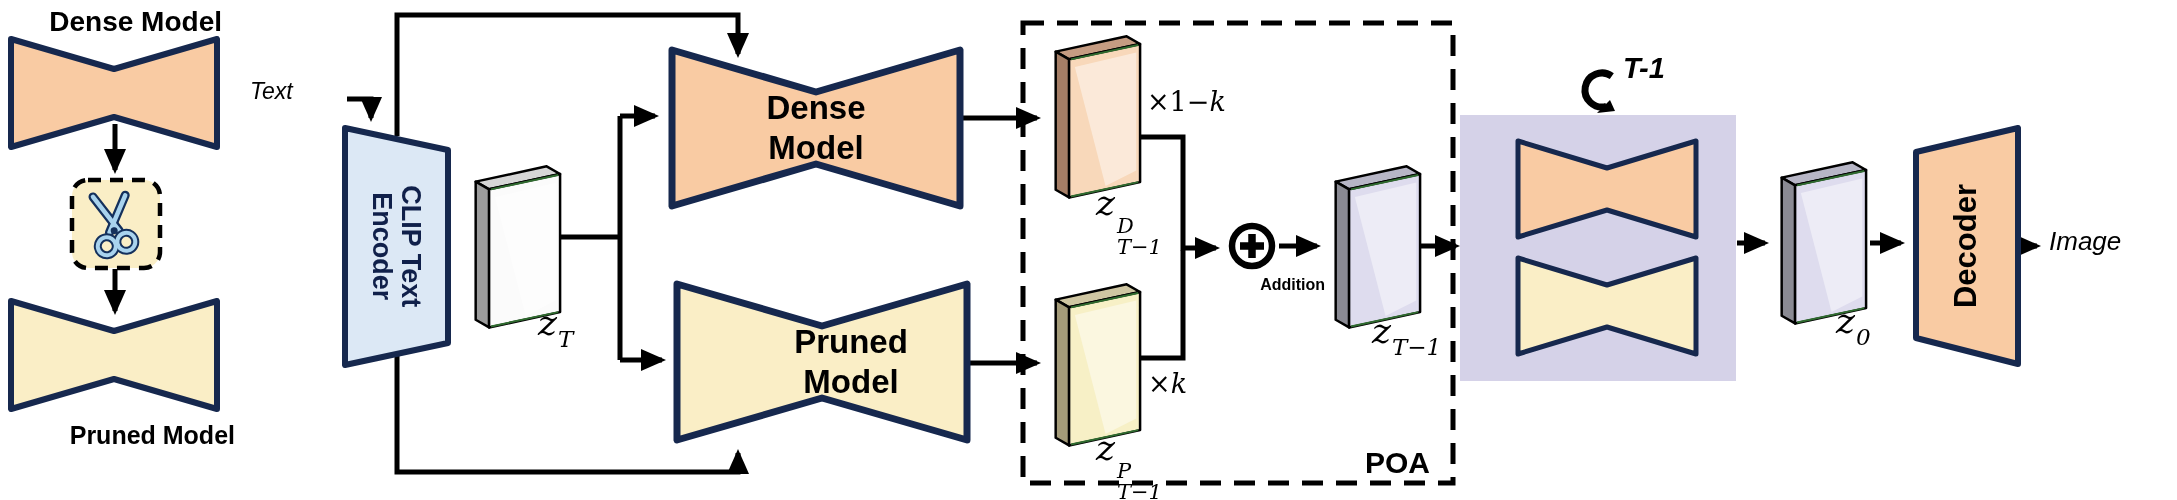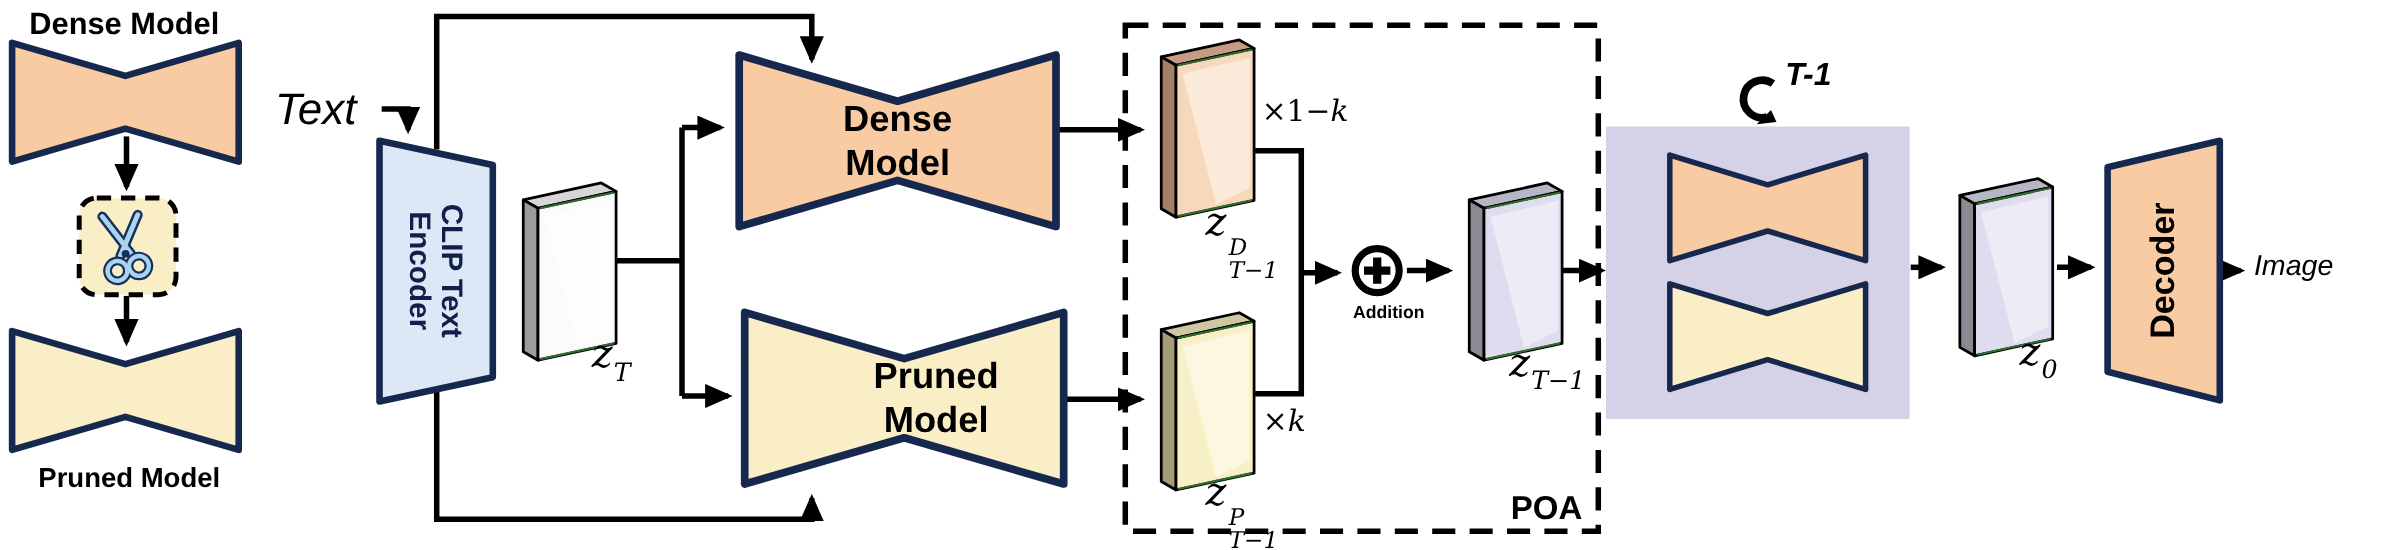--- a/index.html
+++ b/index.html
@@ -22,21 +22,21 @@
   
   svg.trap{position:absolute;z-index:2;overflow:visible;}
   svg.trap polygon{stroke:#16284e;stroke-width:6;stroke-linejoin:round;}
   .rot-box{position:absolute;z-index:4;display:flex;align-items:center;justify-content:center;}
   .rot-cw{transform:rotate(90deg);white-space:nowrap;text-align:center;line-height:1.08;
           font-weight:bold;font-size:27px;color:#10204a;}
   .rot-ccw{transform:rotate(-90deg);white-space:nowrap;text-align:center;
           font-weight:bold;font-size:31px;color:#000;}
   
   .lbl{position:absolute;z-index:5;font-weight:bold;color:#000;}
-  .center{text-align:center;}
+  .center{text-align:right;}
   .two-line{line-height:1.18;}
   .italic-lbl{position:absolute;z-index:5;font-style:italic;font-weight:normal;color:#000;}
   .model-text{position:absolute;z-index:4;display:flex;align-items:center;justify-content:center;
               flex-direction:column;font-weight:bold;font-size:33px;line-height:1.2;color:#000;}
   
   .mlabel{position:absolute;z-index:5;font-family:"DejaVu Serif",serif;font-style:italic;color:#000;white-space:nowrap;}
   .mbase{font-size:36px;}
   .msub-solo{font-size:23px;vertical-align:-12px;margin-left:1px;}
   .mstack{display:inline-flex;flex-direction:column;vertical-align:-18px;line-height:1.0;
           font-size:21px;margin-left:2px;}
@@ -123,21 +123,21 @@
     <circle cx="33" cy="43" r="3.5" fill="#14305c"></circle>
   </svg>
 
 
   <svg class="bowtie" style="left:8px;top:298px;" width="212" height="114" viewBox="0 0 212 114">
     <polygon class="fill-cream" stroke-width="6" points="3,3 106,33 209,3 209,111 106,81 3,111"></polygon>
   </svg>
 
   <div class="lbl center" style="left:0px;top:421px;width:235px;font-size:25px;">Pruned Model</div>
 
-  <div class="italic-lbl" style="left:250px;top:78px;font-size:40px;">Text</div>
+  <div class="italic-lbl" style="left:250px;top:78px;font-size:23px;">Text</div>
 
   <svg class="trap" style="left:338px;top:120px;" width="116" height="252" viewBox="0 0 116 252">
     <polygon points="7,8 110,30 110,223 7,245" fill="#dce8f5"></polygon>
   </svg>
   <div class="rot-box" style="left:338px;top:120px;width:116px;height:252px;">
     <div class="rot-cw">
       <div>CLIP Text</div>
       <div>Encoder</div>
     </div>
   </div>
@@ -201,21 +201,21 @@
   </div>
   <div class="mlabel" style="left:1096px;top:427px;">
     <span class="mbase">z</span><span class="mstack">
       <span>P</span>
       <span>T−1</span>
       </span>
   </div>
 
   <div class="lbl center" style="left:1200px;top:276px;width:125px;font-size:16px;">Addition</div>
 
-  <div class="lbl" style="left:1365px;top:446px;width:82px;font-size:30px;text-align:center;">POA</div>
+  <div class="lbl" style="left:1365px;top:446px;width:82px;font-size:30px;text-align:left;">POA</div>
 
   <svg class="slab slab-z" style="left:1328px;top:156px;" width="94" height="176" viewBox="0 0 98 182">
     <polygon class="f-top" points="8,26 82,10 96,18 22,34"></polygon>
     <polygon class="f-left" points="8,26 22,34 22,178 8,170"></polygon>
     <polygon class="f-front" points="22,34 96,18 96,162 22,178"></polygon>
     <polygon class="f-sheen" points="28,42 92,27 92,150 60,166"></polygon>
     <line class="edge-green" x1="24" y1="34" x2="94" y2="19"></line>
     <line class="edge-green" x1="24" y1="177" x2="94" y2="162"></line>
   </svg>
   <div class="mlabel" style="left:1372px;top:310px;">

